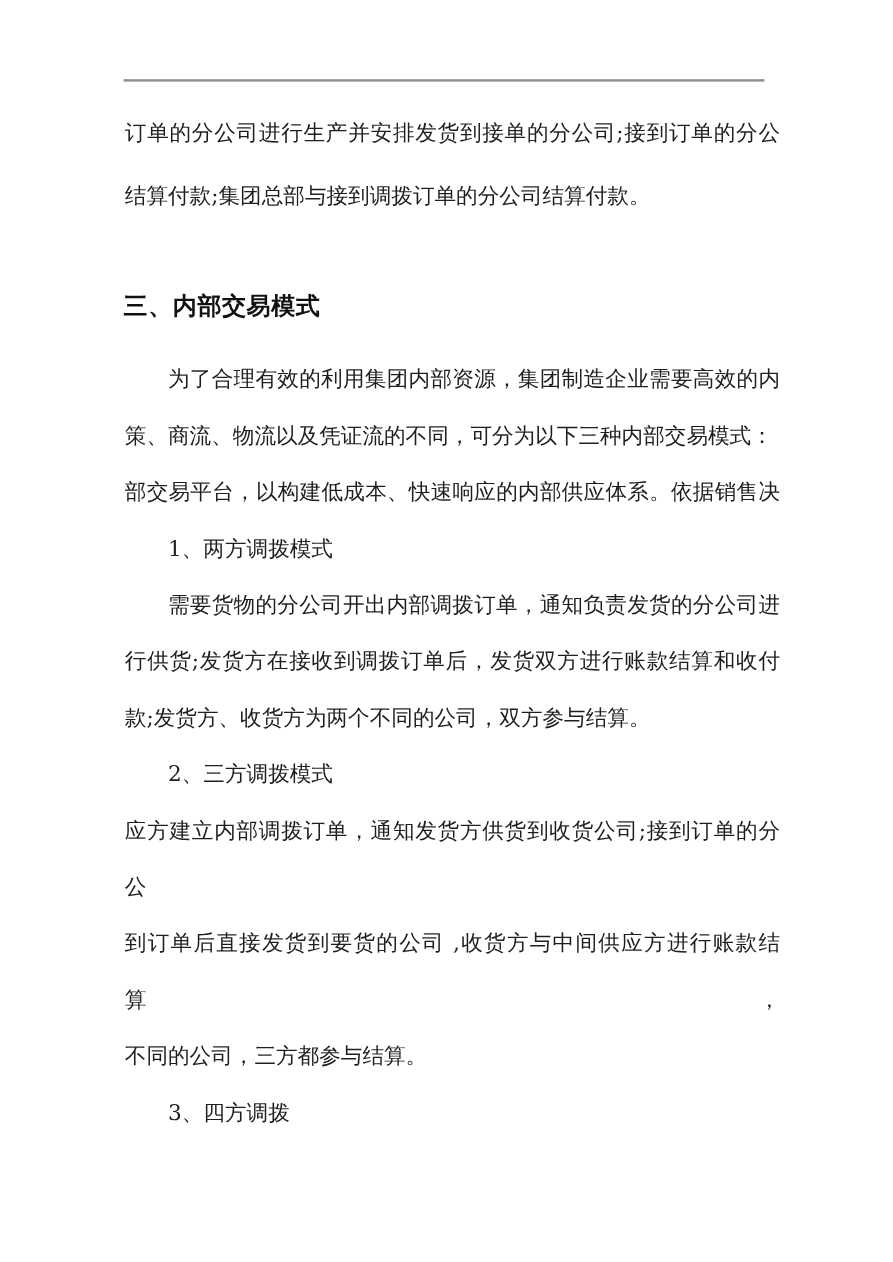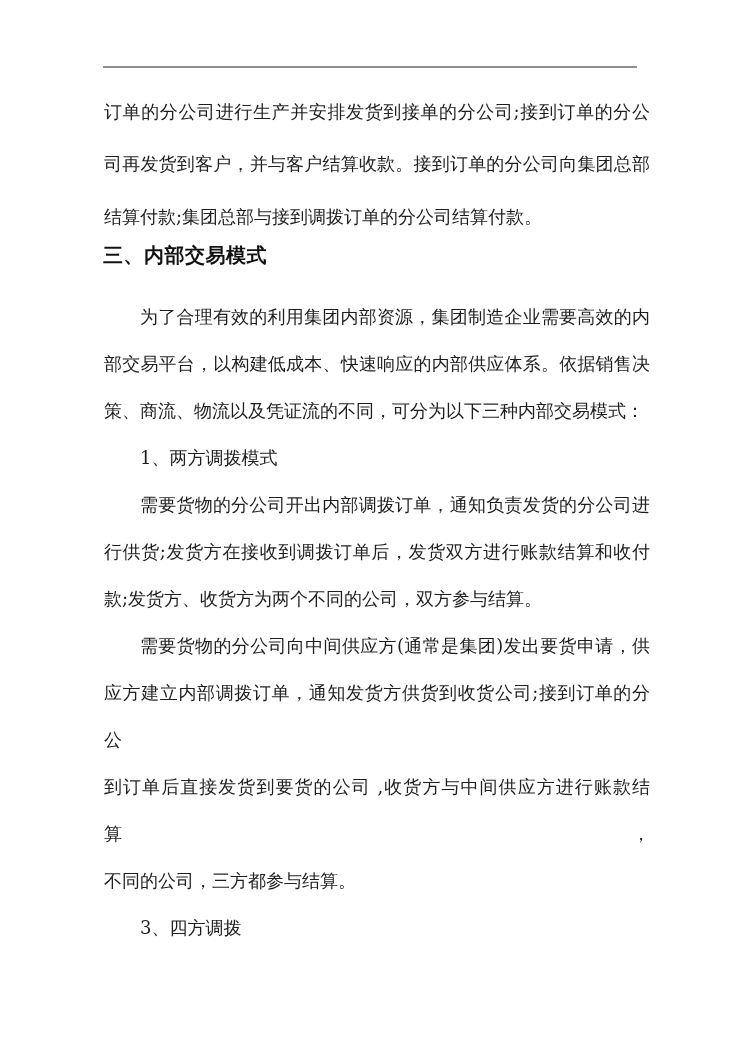--- a/index.html
+++ b/index.html
@@ -66,39 +66,38 @@
 </style>
 </head>
 <body>
 
 <div class="page">
 
   <div class="header-rule"></div>
 
   <div class="intro-block">
     <div class="doc-line j">订单的分公司进行生产并安排发货到接单的分公司;接到订单的分公</div>
-    <div class="doc-line j">司再发货到客户，并与客户结算收款。接到订单的分公司向集团总部</div>
     <div class="doc-line l">结算付款;集团总部与接到调拨订单的分公司结算付款。</div>
   </div>
 
   <div class="section-heading">三、内部交易模式</div>
 
   <div class="flow-block">
     <div class="doc-line j i">为了合理有效的利用集团内部资源，集团制造企业需要高效的内</div>
+    <div class="doc-line l">策、商流、物流以及凭证流的不同，可分为以下三种内部交易模式：</div>
     <div class="doc-line j">部交易平台，以构建低成本、快速响应的内部供应体系。依据销售决</div>
-    <div class="doc-line l">策、商流、物流以及凭证流的不同，可分为以下三种内部交易模式：</div>
 
     <div class="doc-line l i">1、两方调拨模式</div>
 
     <div class="doc-line j i">需要货物的分公司开出内部调拨订单，通知负责发货的分公司进</div>
     <div class="doc-line j">行供货;发货方在接收到调拨订单后，发货双方进行账款结算和收付</div>
     <div class="doc-line l">款;发货方、收货方为两个不同的公司，双方参与结算。</div>
 
+    <div class="doc-line l i">2、三方调拨模式</div>
 
-    <div class="doc-line j i">需要货物的分公司向中间供应方(通常是集团)发出要货申请，供</div>
     <div class="doc-line j">应方建立内部调拨订单，通知发货方供货到收货公司;接到订单的分公</div>
     <div class="doc-line j">到订单后直接发货到要货的公司 ,收货方与中间供应方进行账款结算，</div>
     <div class="doc-line l">不同的公司，三方都参与结算。</div>
 
     <div class="doc-line l i">3、四方调拨</div>
   </div>
 
 </div>
 
 </body></html>

